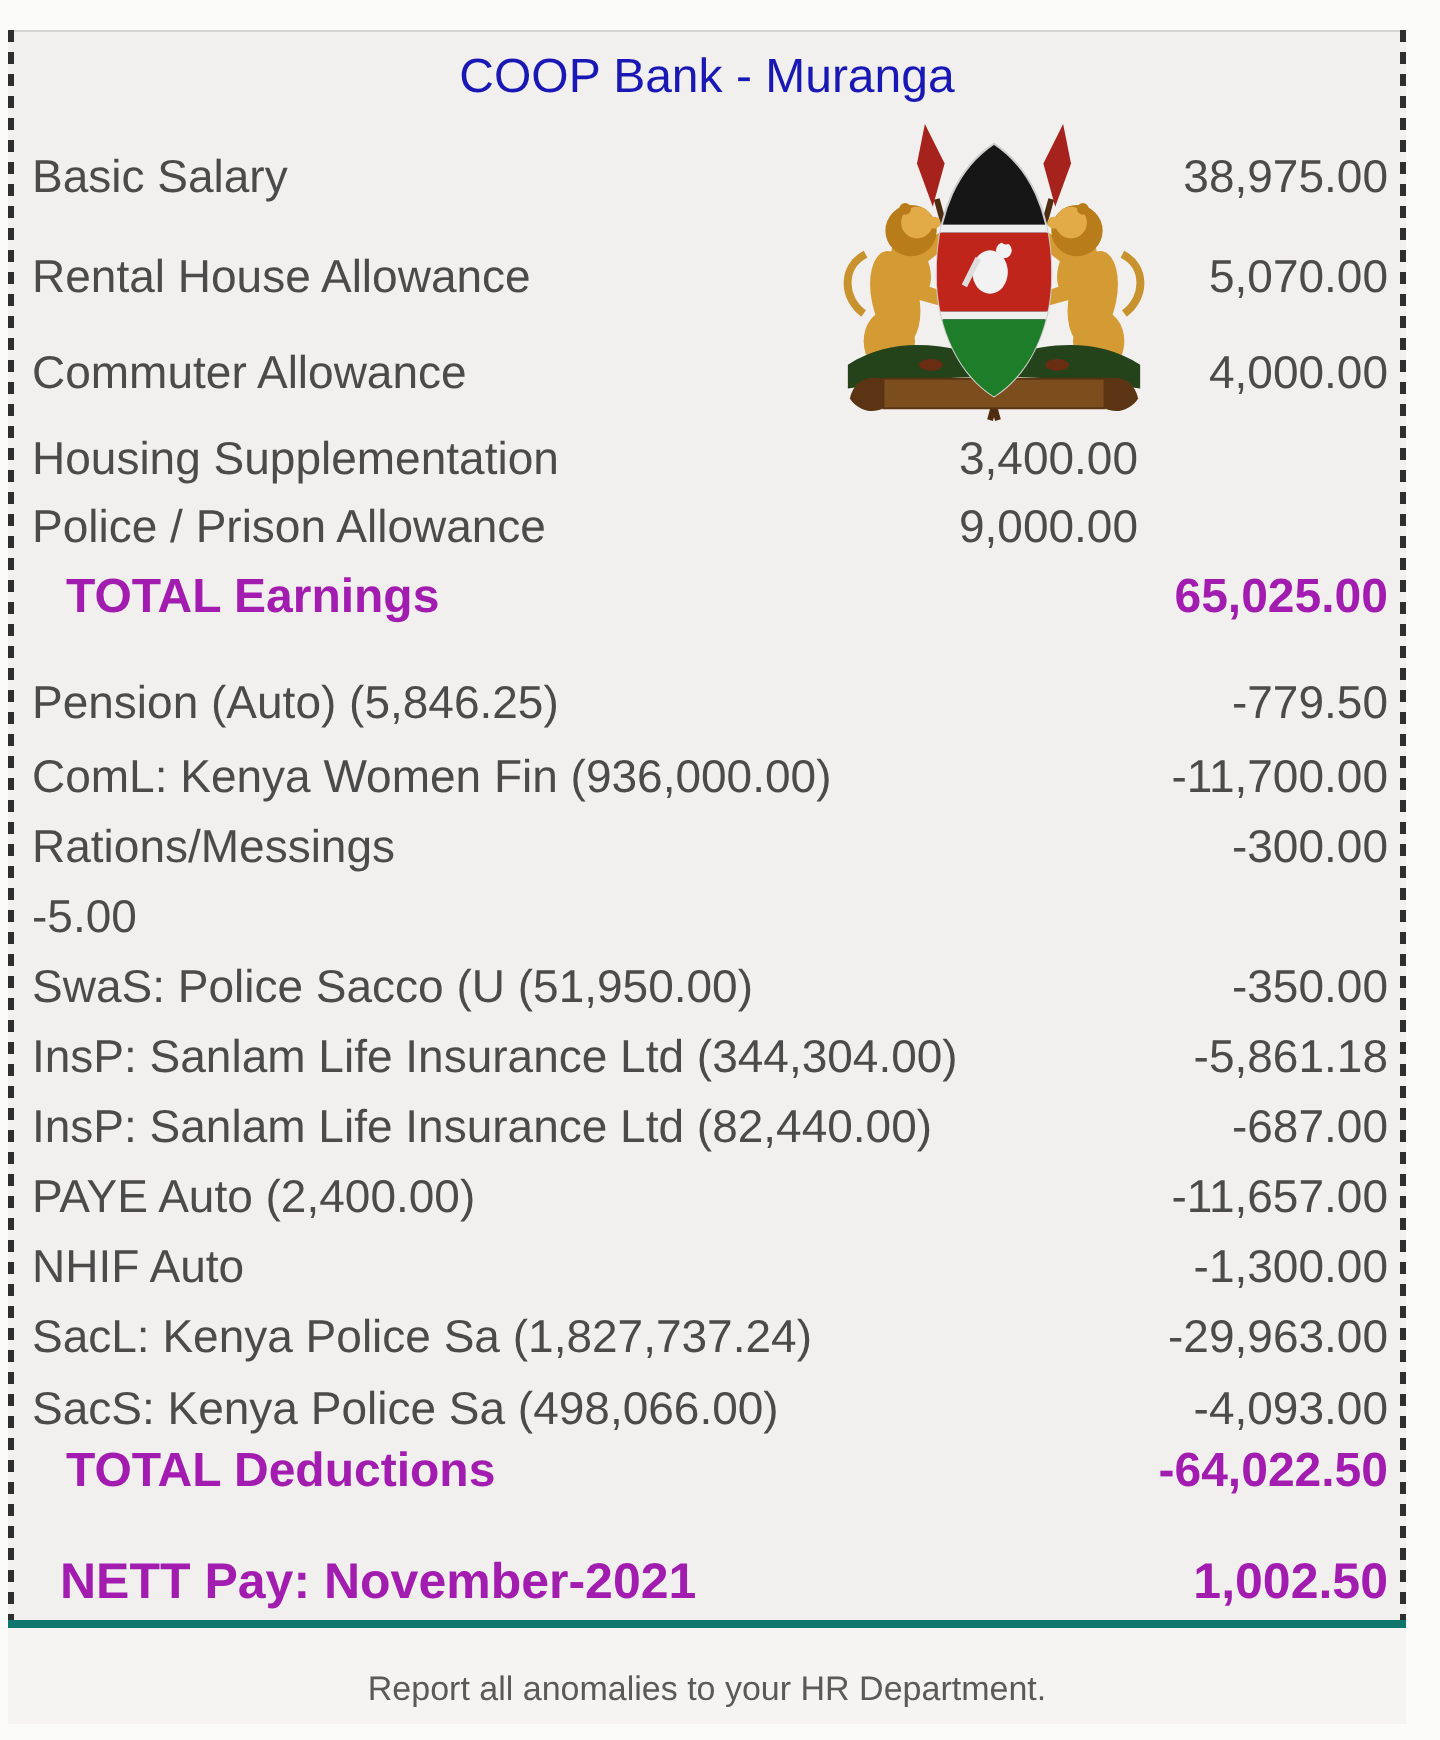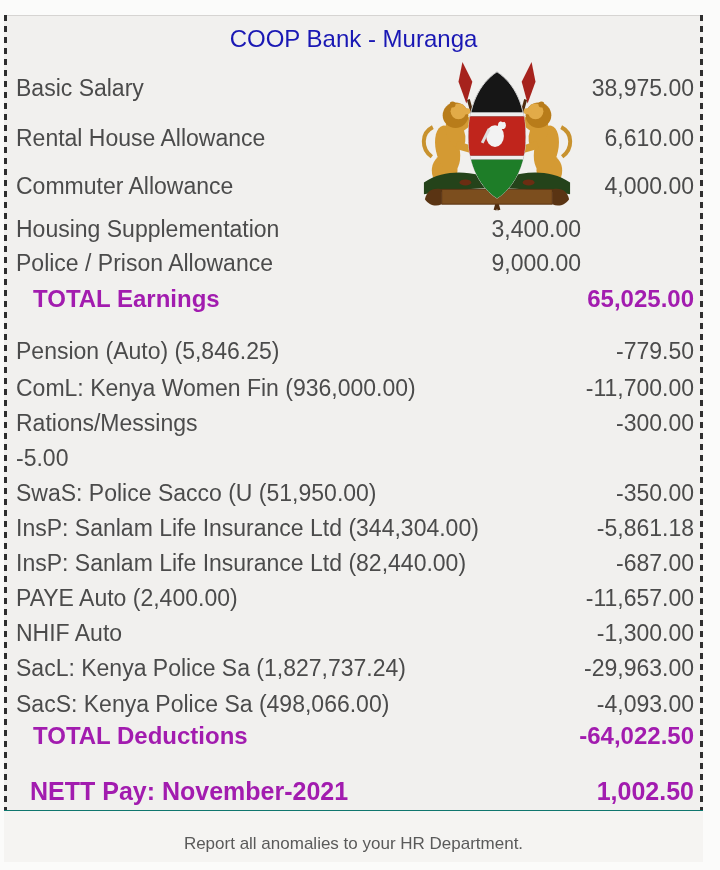--- a/index.html
+++ b/index.html
@@ -37,32 +37,32 @@
     text-align:center;
     font-size:24px;font-weight:normal;
     color:#1a18b4;
   }
   .row{
     position:absolute;left:12px;right:9px;
     display:flex;justify-content:space-between;align-items:flex-end;
     font-size:23px;color:#4b4b4b;
     white-space:nowrap;
   }
-  .row.mid{right:122px;}
+  .row.mid{right:134px;}
   .row.bold{font-weight:bold;color:#a21caf;left:29px;font-size:24px;}
   .row .lbl{text-align:left;}
   .row .val{text-align:right;}
   .emblem{
     position:absolute;left:414px;top:46px;
     width:158px;height:153px;
   }
   .footer-strip{
     position:absolute;left:0;right:0;top:795px;bottom:0;
     background:#f5f4f2;
-    border-top:1px solid #0f766e;
+    border-top:4px solid #0f766e;
     box-sizing:border-box;
     display:flex;align-items:center;justify-content:center;
     padding-top:14px;
   }
   .footer-text{
     font-size:17px;color:#5a5a5a;
   }
 </style>
 </head>
 <body>
@@ -137,21 +137,21 @@
       <line x1="72" y1="68" x2="65" y2="82" stroke="#dddddd" stroke-width="3"></line>
     </g>
   </svg>
 
   <div class="row" style="top:60px">
     <span class="lbl">Basic Salary</span>
     <span class="val">38,975.00</span>
   </div>
   <div class="row" style="top:110px">
     <span class="lbl">Rental House Allowance</span>
-    <span class="val">6,610.00</span>
+    <span class="val">5,070.00</span>
   </div>
   <div class="row" style="top:158px">
     <span class="lbl">Commuter Allowance</span>
     <span class="val">4,000.00</span>
   </div>
   <div class="row mid" style="top:201px">
     <span class="lbl">Housing Supplementation</span>
     <span class="val">3,400.00</span>
   </div>
   <div class="row mid" style="top:235px">

